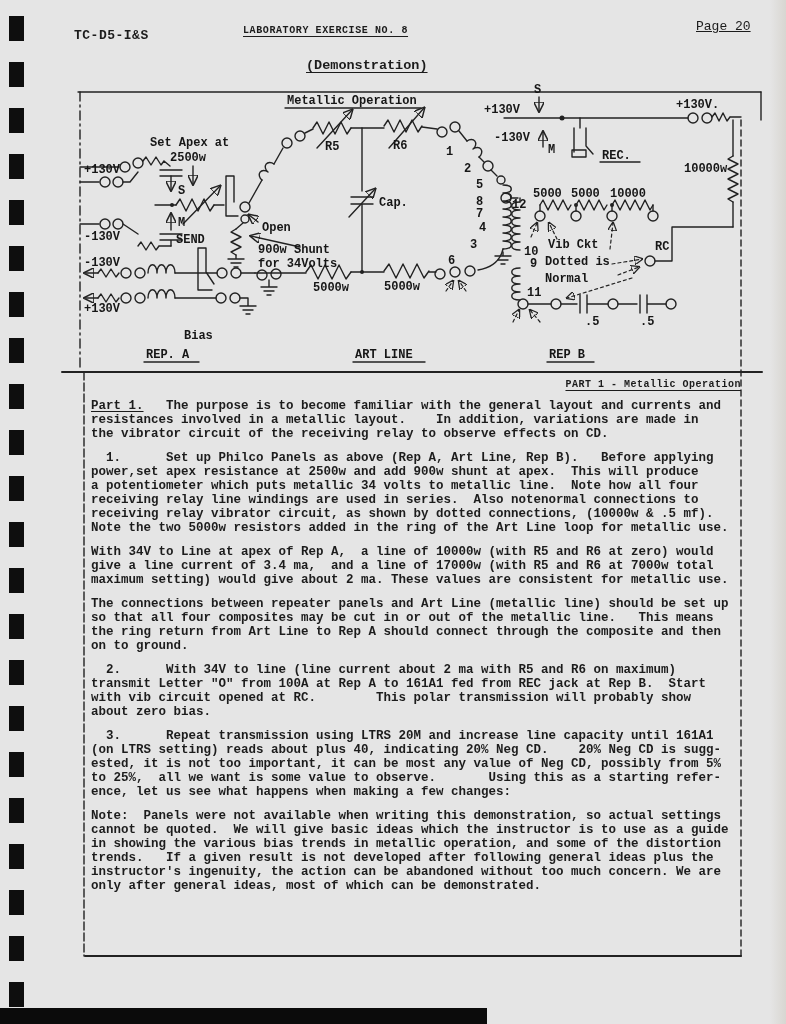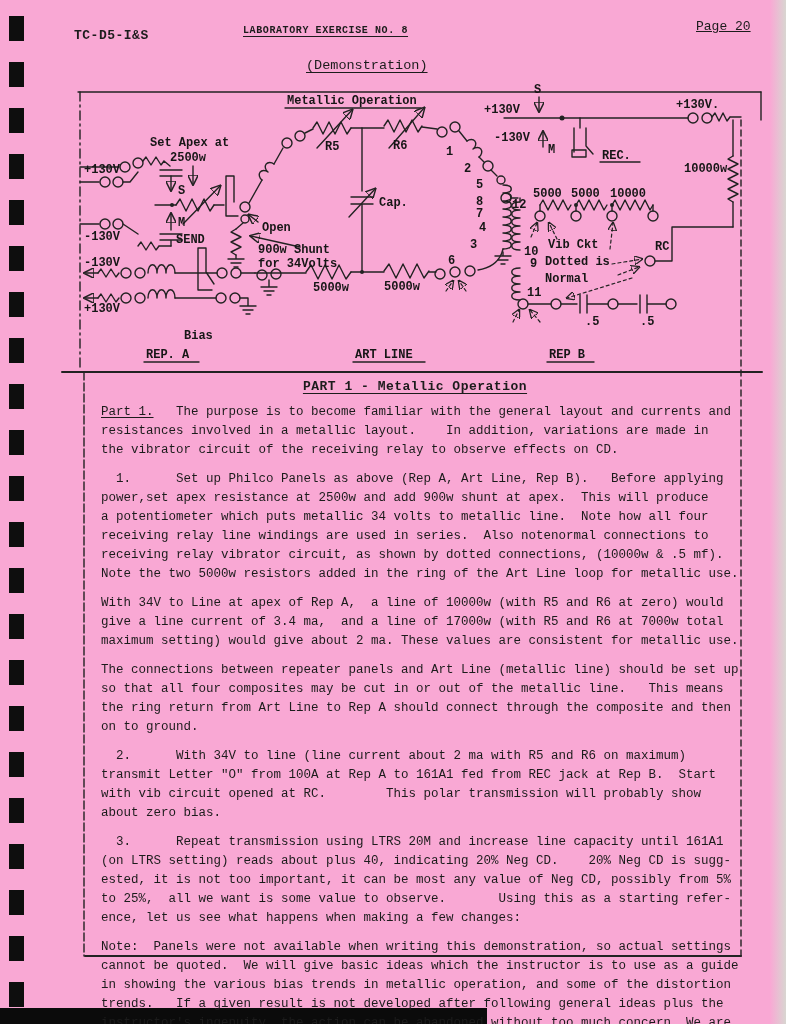--- a/index.html
+++ b/index.html
@@ -1,33 +1,33 @@
 <!DOCTYPE html>
 <html><head>
 <meta charset="utf-8">
 <style>
   html,body{margin:0;padding:0;background:#ffffff;}
-  .page{position:relative;width:786px;height:1024px;background:#f9a8d4;overflow:hidden;
+  .page{position:relative;width:786px;height:1024px;background:#e5e5e5;overflow:hidden;
         font-family:"Liberation Mono","DejaVu Sans Mono",monospace;color:#1c1c1c;}
   .abs{position:absolute;}
   .binding-strip{position:absolute;left:9px;top:16px;width:15px;height:992px;
     background:repeating-linear-gradient(180deg,#0e0e0e 0px,#0e0e0e 25px,rgba(0,0,0,0) 25px,rgba(0,0,0,0) 46px);}
   .edge-shadow{position:absolute;right:0;top:0;width:16px;height:1024px;
     background:linear-gradient(90deg,rgba(0,0,0,0),#d8d6d1);}
   .bottom-bar{position:absolute;left:0;top:1008px;width:487px;height:16px;background:#0b0b0b;}
   .hdr-left{left:74px;top:28px;font-size:13px;font-weight:bold;letter-spacing:.5px;}
   .hdr-title{left:243px;top:25px;font-size:10px;font-weight:bold;letter-spacing:.6px;
     text-decoration:underline;text-underline-offset:3px;}
   .hdr-page{left:696px;top:19px;font-size:13px;text-decoration:underline;}
-  .subtitle{left:306px;top:58px;font-size:13.5px;font-weight:normal;
+  .subtitle{left:306px;top:58px;font-size:13.5px;font-weight:bold;
     text-decoration:underline;text-underline-offset:3px;text-align:center;}
   .bodytext{left:89px;top:379px;width:652px;}
-  .part-title{text-align:center;font-size:13px;font-weight:bold;margin:0 0 9px 0;}
+  .part-title{text-align:right;font-size:10px;font-weight:bold;margin:0 0 9px 0;}
   .part-title span{text-decoration:underline;text-underline-offset:3px;letter-spacing:.5px;}
-  .para{margin:0 0 10px 12px;font-size:12.5px;line-height:19px;white-space:pre-wrap;}
+  .para{margin:0 0 10px 2px;font-size:12.5px;line-height:14px;white-space:pre-wrap;font-weight:bold;}
   .lead{text-decoration:underline;text-underline-offset:2px;}
   svg.schem{position:absolute;left:0;top:0;}
   svg.schem path,svg.schem line,svg.schem circle,svg.schem rect{fill:none;stroke:#222;stroke-width:1.4;stroke-linecap:round;stroke-linejoin:round;}
   svg.schem .thick{stroke-width:2;}
   svg.schem .dot{fill:#222;stroke:none;}
   svg.schem .dsh{stroke-dasharray:3 3;stroke-width:1.2;}
   svg.schem text{font-family:"Liberation Mono","DejaVu Sans Mono",monospace;font-weight:bold;
     font-size:12px;fill:#161616;stroke:none;}
 </style>
 </head>

